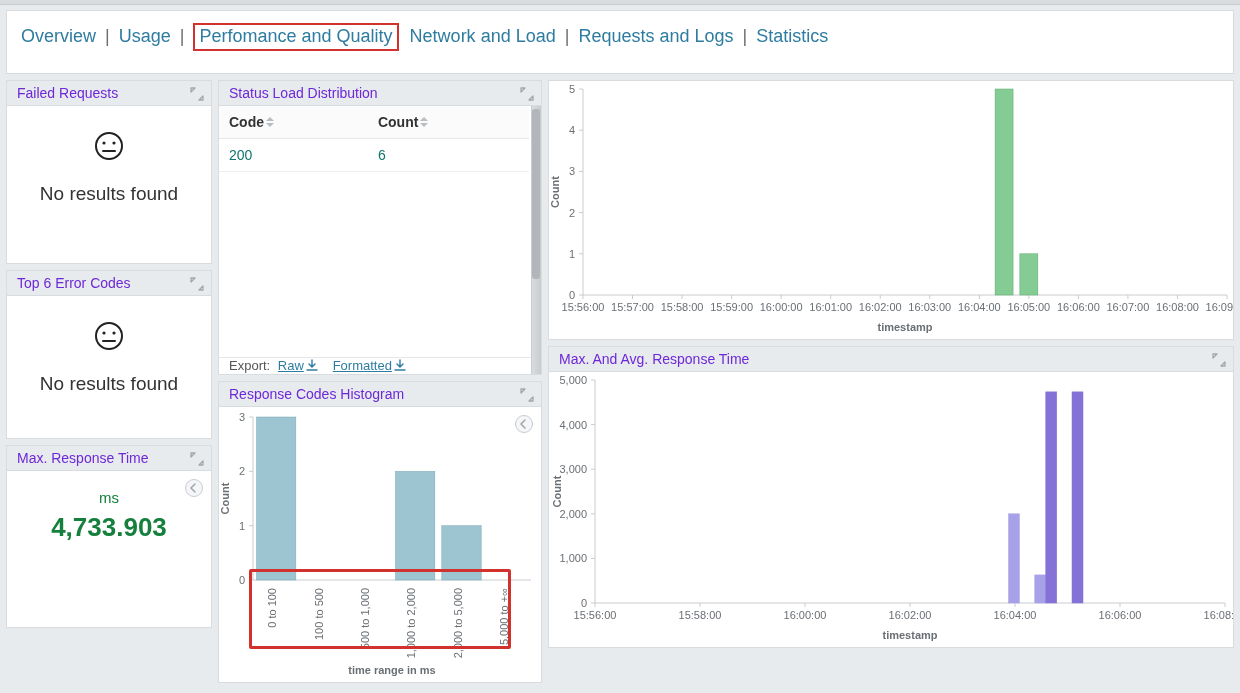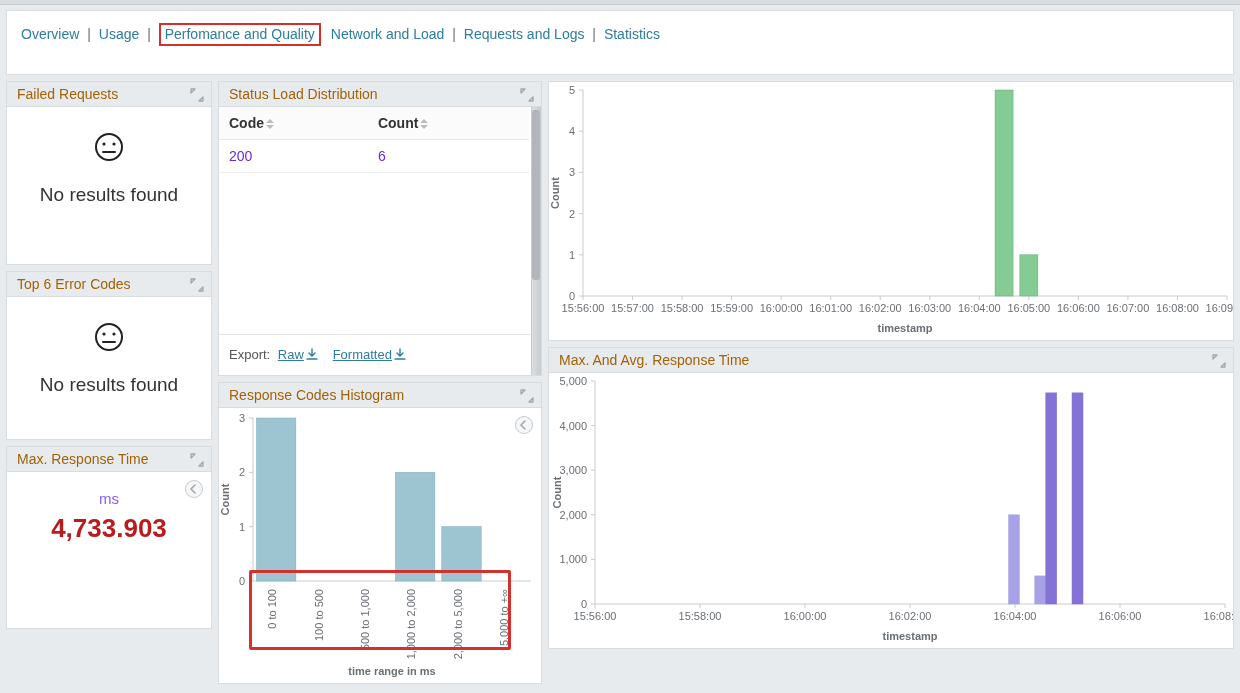--- a/index.html
+++ b/index.html
@@ -1,55 +1,55 @@
 <!DOCTYPE html>
 <html><head>
 <meta charset="utf-8">
 <style>
 * { margin:0; padding:0; box-sizing:border-box; }
 body { font-family:"Segoe UI","Helvetica Neue",Arial,sans-serif; background:#e8ebed; color:#444; font-size:13px; width:1240px; height:693px; overflow:hidden; position:relative; }
 .top-border { height:5px; background:#d8dcdf; border-bottom:1px solid #c8ccd0; }
 .nav-panel { margin:5px 6px 0 6px; background:#fafafa; border:1px solid #d8dcdf; }
 .nav-header { background:#e8ebed; padding:4px 10px; font-size:14px; color:#6a6f74; border-bottom:1px solid #d8dcdf; }
-.nav-body { background:#fff; padding:12px 14px 28px 14px; font-size:14px; }
+.nav-body { background:#fff; padding:12px 14px 22px 14px; font-size:18px; }
 .nav-body a { color:#2e7ca0; text-decoration:none; cursor:pointer; }
 .nav-body .sep { color:#6a6f74; padding:0 4px; }
 .nav-body .active-outline { border:2px solid #d2322d; padding:2px 4px; display:inline-block; line-height:1.1; }
 .dash { display:flex; flex-wrap:wrap; gap:6px; padding:6px 6px 0 6px; }
 .panel { background:#fff; border:1px solid #d8dcdf; position:relative; }
-.panel-header { background:#e8ebed; border-bottom:1px solid #d8dcdf; padding:4px 28px 4px 10px; font-size:14px; color:#a16207; position:relative; }
+.panel-header { background:#e8ebed; border-bottom:1px solid #d8dcdf; padding:4px 28px 4px 10px; font-size:14px; color:#6d28d9; position:relative; }
 .expand-icon { position:absolute; right:6px; top:5px; width:16px; height:16px; cursor:pointer; opacity:.55; }
 .expand-icon svg { width:16px; height:16px; }
 .panel-body { position:relative; }
 .no-results { text-align:center; padding:24px 0 18px 0; }
 .no-results .face { font-size:28px; color:#333; }
 .no-results .msg { font-size:19px; color:#333; margin-top:14px; }
 .left-stack { display:flex; flex-direction:column; gap:6px; width:206px; }
 #panel-failed .panel-body { height:157px; }
 #panel-top3 .panel-body { height:142px; }
 #panel-maxrt .panel-body { height:156px; }
 #panel-status-dist .panel-body { height:268px; display:flex; flex-direction:column; }
 #panel-rth .panel-body { height:275px; }
 #panel-timeline .panel-body { height:258px; }
 #panel-maxavg .panel-body { height:275px; }
 .table { width:100%; border-collapse:collapse; font-size:14px; }
 .table th { text-align:left; font-weight:700; color:#333; padding:8px 10px; border-bottom:1px solid #e5e7ea; background:#fbfbfb; }
-.table td { padding:8px 10px; border-bottom:1px solid #eceef0; color:#6d28d9; }
+.table td { padding:8px 10px; border-bottom:1px solid #eceef0; color:#0f766e; }
 .sort-icon { display:inline-block; width:10px; height:12px; vertical-align:middle; position:relative; margin-left:2px; }
 .sort-icon::before { content:""; position:absolute; left:0; top:0; border-left:4px solid transparent; border-right:4px solid transparent; border-bottom:4px solid #b8bdc2; }
 .sort-icon::after { content:""; position:absolute; left:0; top:6px; border-left:4px solid transparent; border-right:4px solid transparent; border-top:4px solid #b8bdc2; }
 .scroll-shadow { position:absolute; right:0; top:0; bottom:0; width:10px; background:linear-gradient(to right,#d9dcde,#c8ccd0); border-left:1px solid #c8ccd0; }
 .scroll-thumb { position:absolute; right:1px; top:3px; width:8px; height:170px; background:#b2b6ba; border-radius:3px; }
-.export-row { border-top:1px solid #e5e7ea; padding:12px 10px; font-size:13px; color:#555; margin-top:auto; }
+.export-row { border-top:1px solid #e5e7ea; padding:0 10px; font-size:13px; color:#555; margin-top:auto; }
 .export-row a { color:#2e7ca0; text-decoration:underline; cursor:pointer; margin-left:4px; }
 .dl-icon { display:inline-block; vertical-align:middle; margin-left:2px; }
 .dl-icon svg { width:12px; height:12px; }
 .metric-body { text-align:center; padding:18px 0 0 0; }
-.metric-unit { font-size:15px; color:#8b5cf6; }
-.metric-val { font-size:26px; font-weight:700; color:#b91c1c; margin-top:6px; }
+.metric-unit { font-size:15px; color:#15803d; }
+.metric-val { font-size:26px; font-weight:700; color:#15803d; margin-top:6px; }
 .nav-arrow { position:absolute; right:8px; top:8px; width:18px; height:18px; border-radius:50%; border:1px solid #c8ccd0; background:#f5f6f7; cursor:pointer; display:flex; align-items:center; justify-content:center; }
 .nav-arrow svg { width:10px; height:10px; opacity:.6; }
 .axis-label { font-size:11px; fill:#6a6f74; font-weight:600; }
 .tick-label { font-size:11px; fill:#6a6f74; }
 .red-box { position:absolute; border:3px solid #d2322d; border-radius:2px; pointer-events:none; }
 .mid-stack { display:flex; flex-direction:column; gap:6px; width:324px; }
 .right-stack { display:flex; flex-direction:column; gap:6px; width:686px; }
 </style>
 </head>
 <body>

